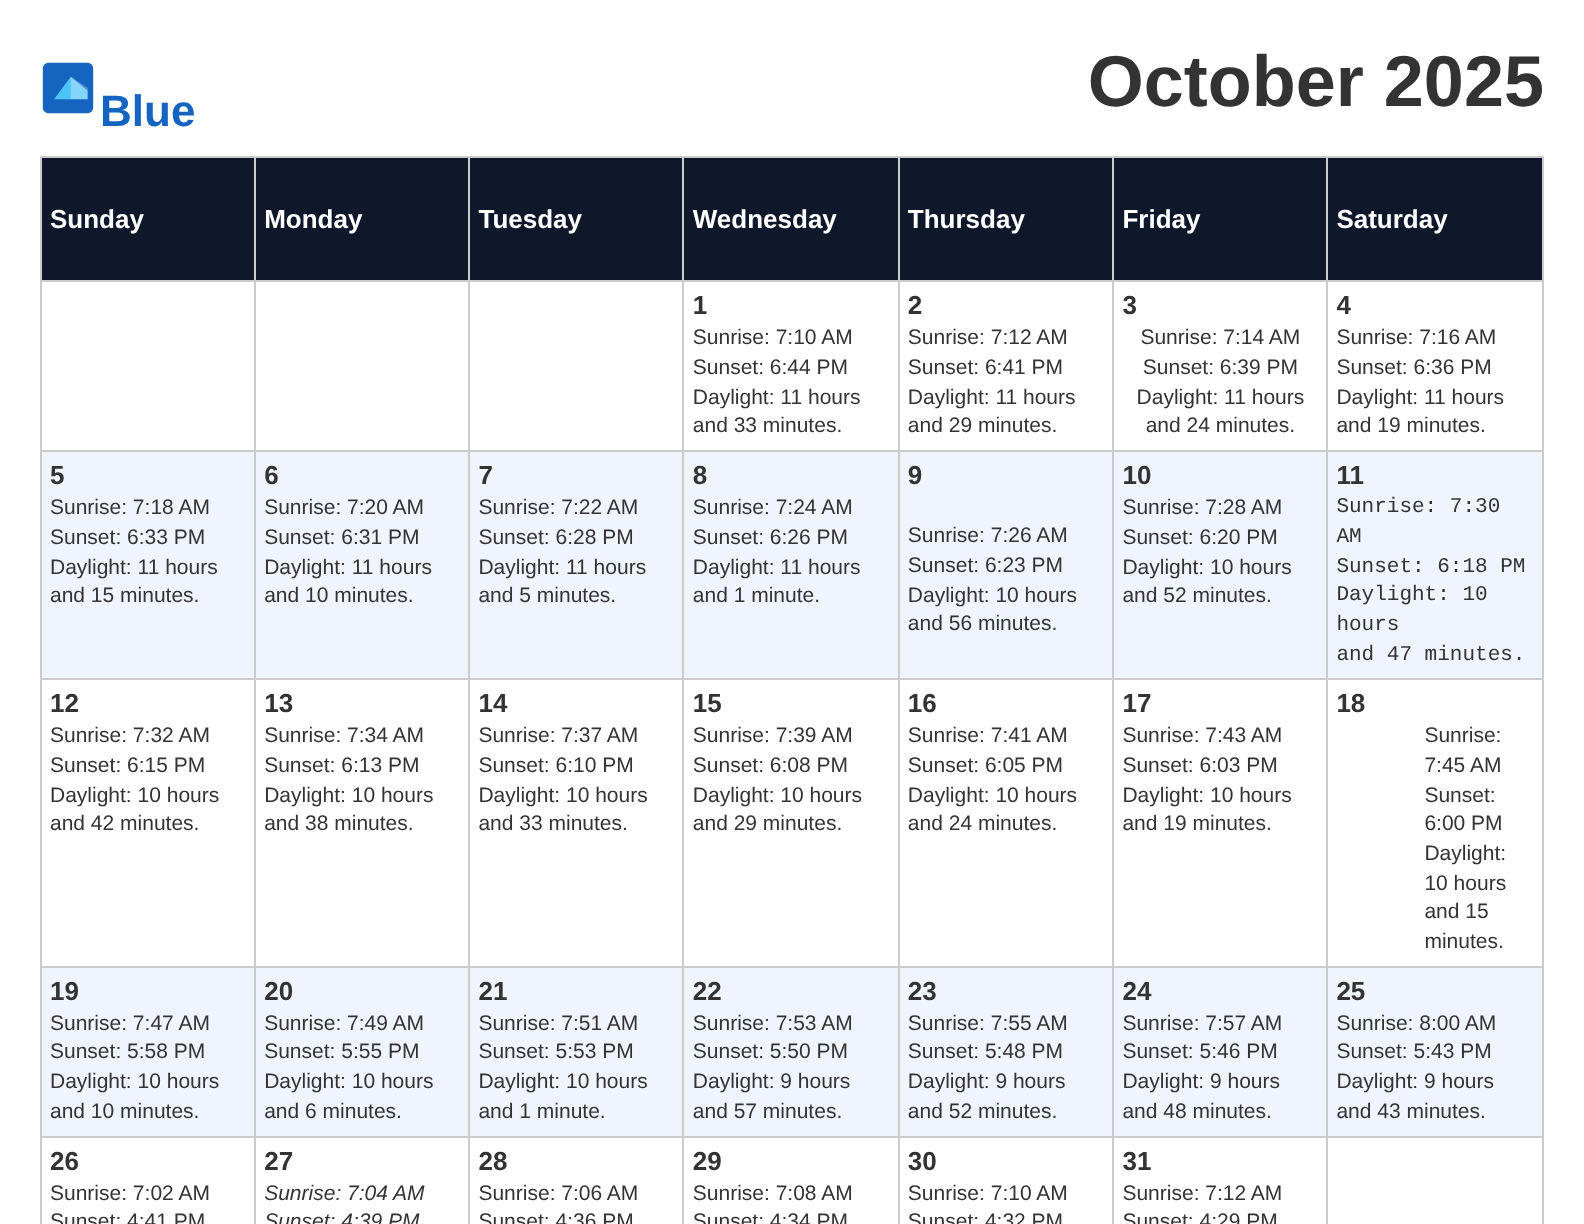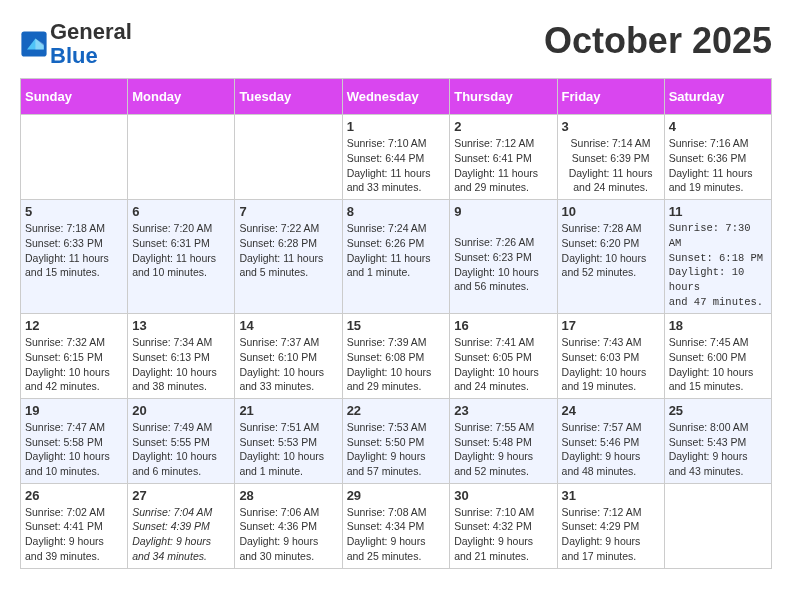--- a/index.html
+++ b/index.html
@@ -43,23 +43,23 @@
     .location {
       font-size: 16px;
       color: #555;
     }
     table {
       width: 100%;
       border-collapse: collapse;
       font-size: 11px;
     }
     thead tr th {
-      background-color: #d946ef;
+      background-color: #0f172a;
       color: #fff;
-      padding: 10px 4px;
+      padding: 23px 4px;
       text-align: left;
       font-size: 13px;
       font-weight: bold;
       border: 1px solid #ccc;
     }
     tbody tr td {
       border: 1px solid #ccc;
       vertical-align: top;
       padding: 4px;
       min-height: 80px;
@@ -92,21 +92,21 @@
 
 <div class="header-area">
   <div class="logo">
     <svg class="logo-icon" viewBox="0 0 40 40">
       <rect x="2" y="2" width="36" height="36" rx="4" fill="#1565c0"></rect>
       <polygon points="10,28 22,12 34,22 34,28" fill="#4fc3f7"></polygon>
       <polygon points="22,12 34,20 34,28 22,28" fill="#ffffff" opacity="0.3"></polygon>
     </svg>
     <div>
       <div class="logo-text">
-        <span style="color:#333">General</span><br>
+        <br>
         <span class="logo-blue">Blue</span>
       </div>
     </div>
   </div>
   <div class="title-area">
     <div class="month-title">October 2025</div>
   </div>
 </div>
 
 <table>
@@ -244,21 +244,21 @@
         </td>
         <td>
           <div class="day-number">17</div>
           <div class="day-info" style="white-space: pre-line;">Sunrise: 7:43 AM
 Sunset: 6:03 PM
 Daylight: 10 hours
 and 19 minutes.</div>
         </td>
         <td>
           <div class="day-number">18</div>
-          <div class="day-info" style="white-space: pre-line;">Sunrise: 7:45 AM
+          <div class="day-info" style="white-space: pre-line; margin-left: 44px;">Sunrise: 7:45 AM
 Sunset: 6:00 PM
 Daylight: 10 hours
 and 15 minutes.</div>
         </td>
       </tr>
       <tr>
         <td>
           <div class="day-number">19</div>
           <div class="day-info" style="white-space: pre-line;">Sunrise: 7:47 AM
 Sunset: 5:58 PM

